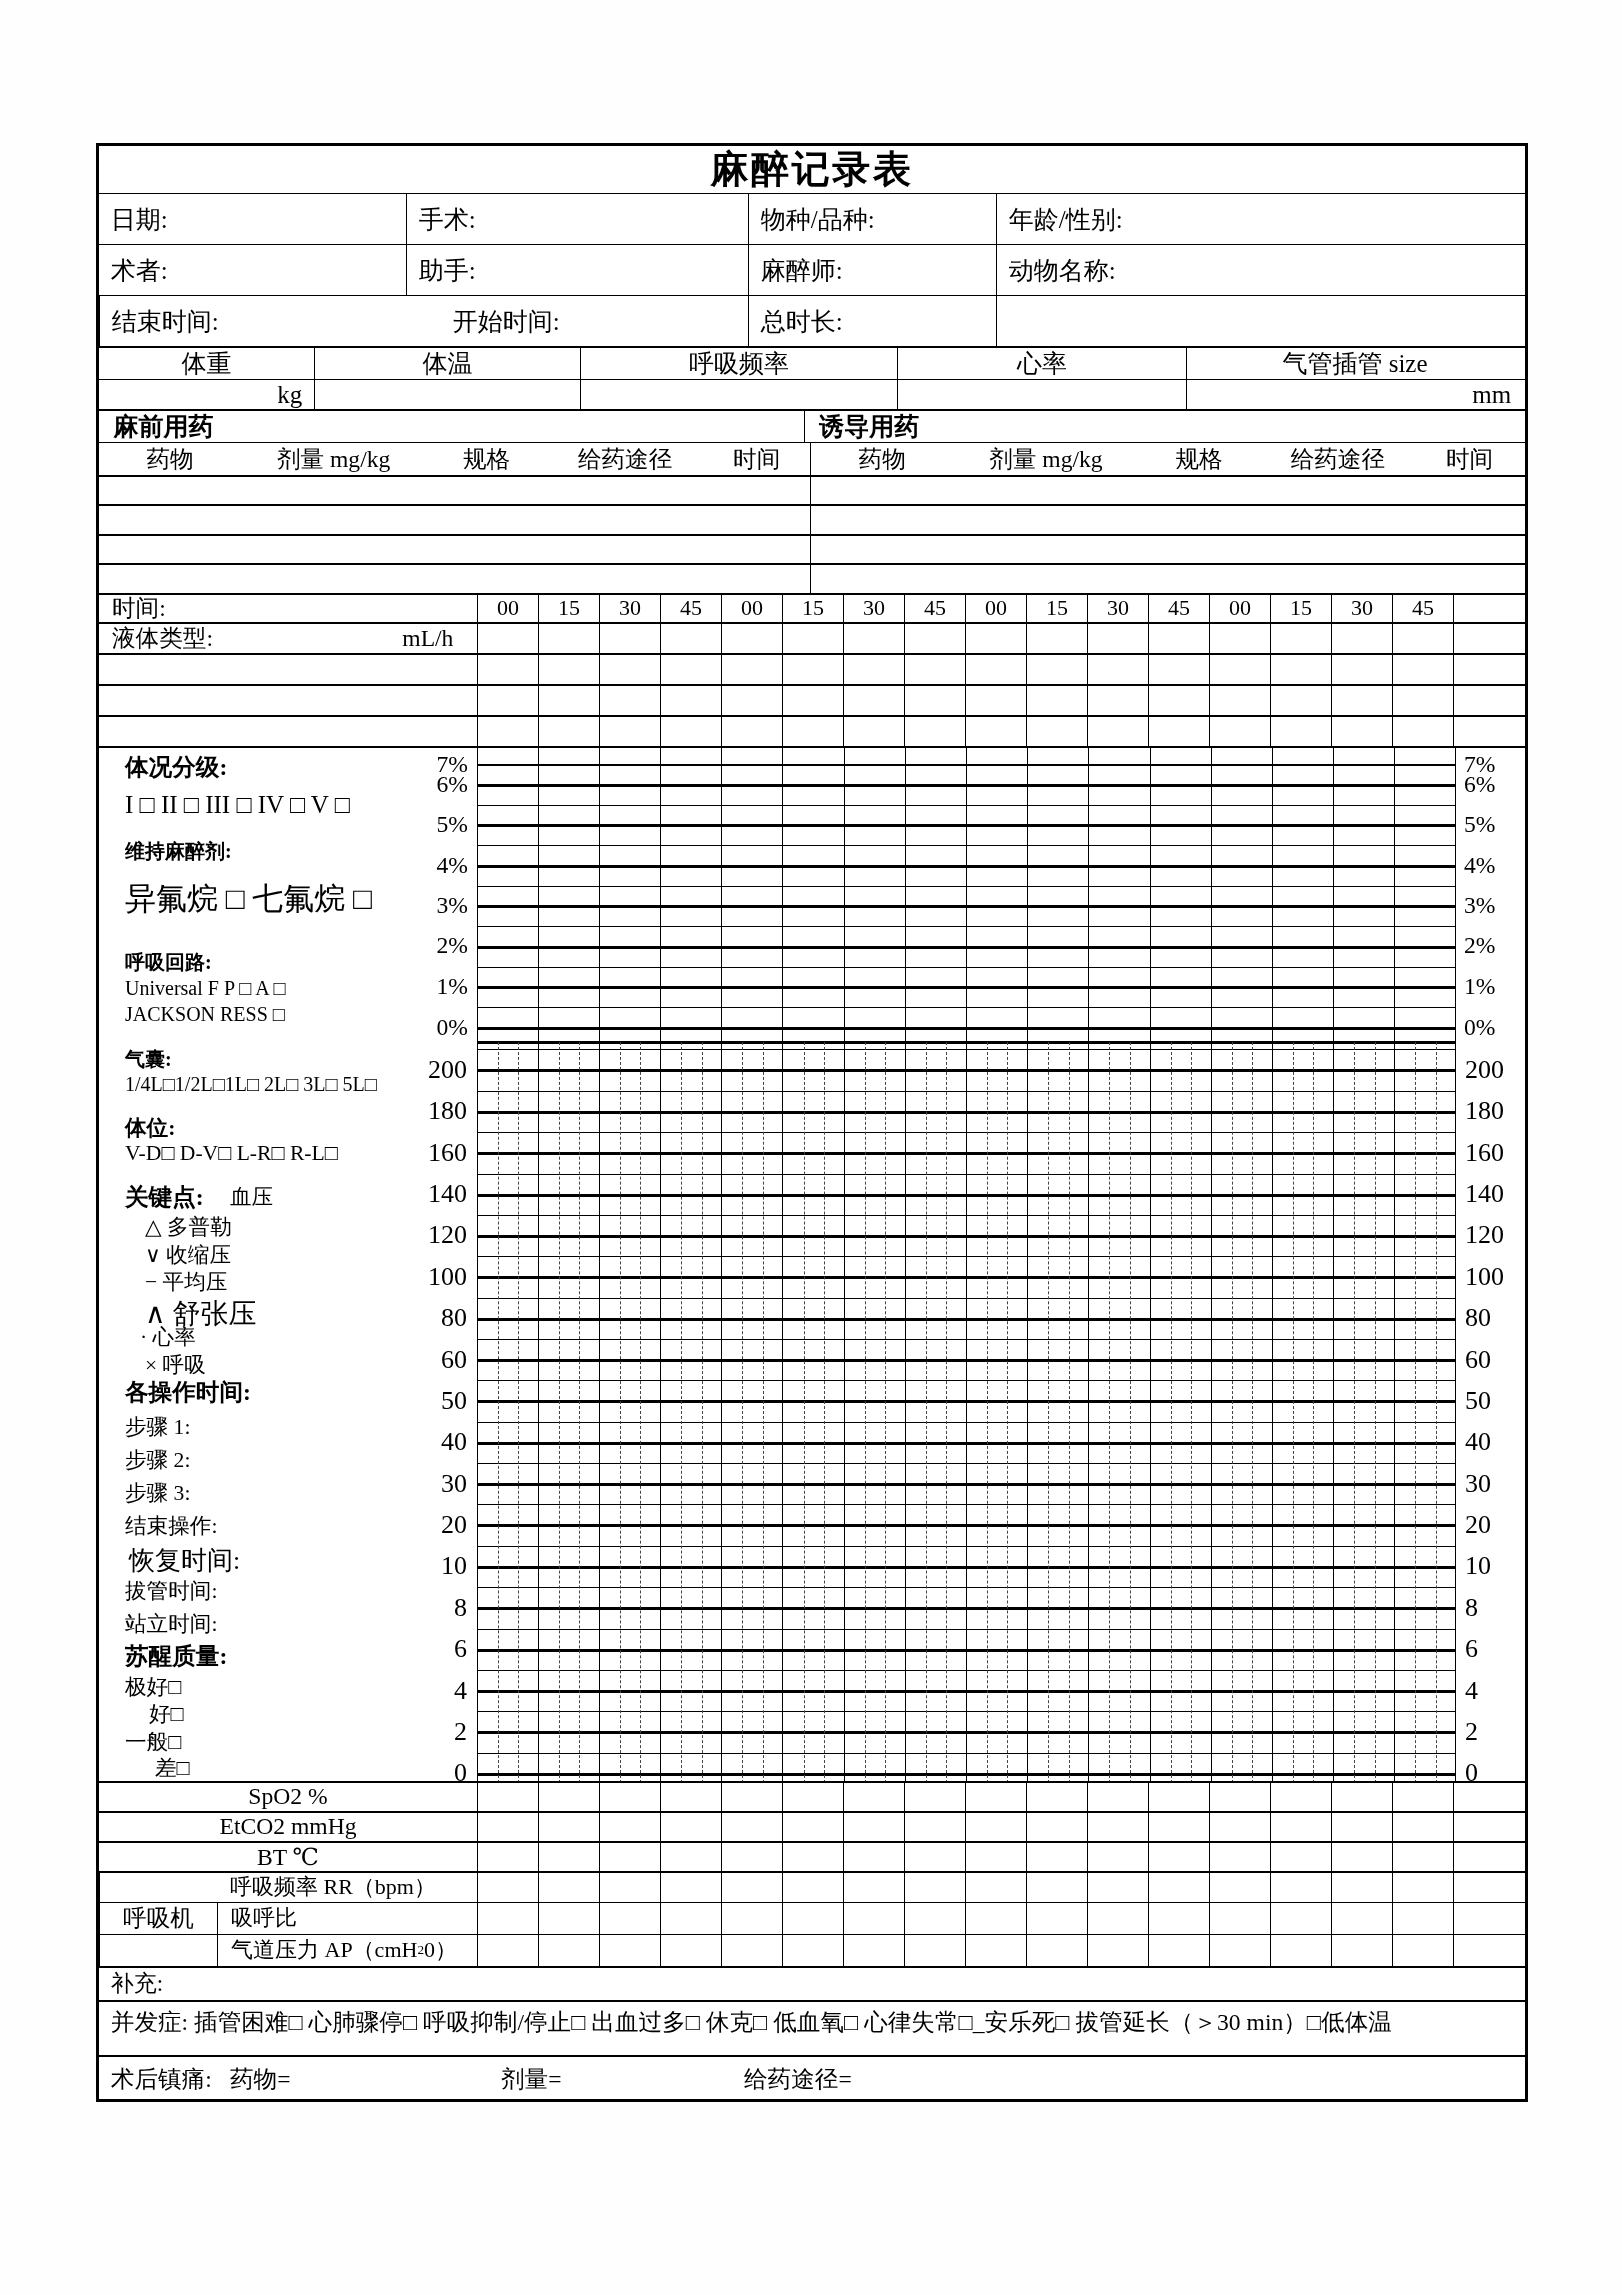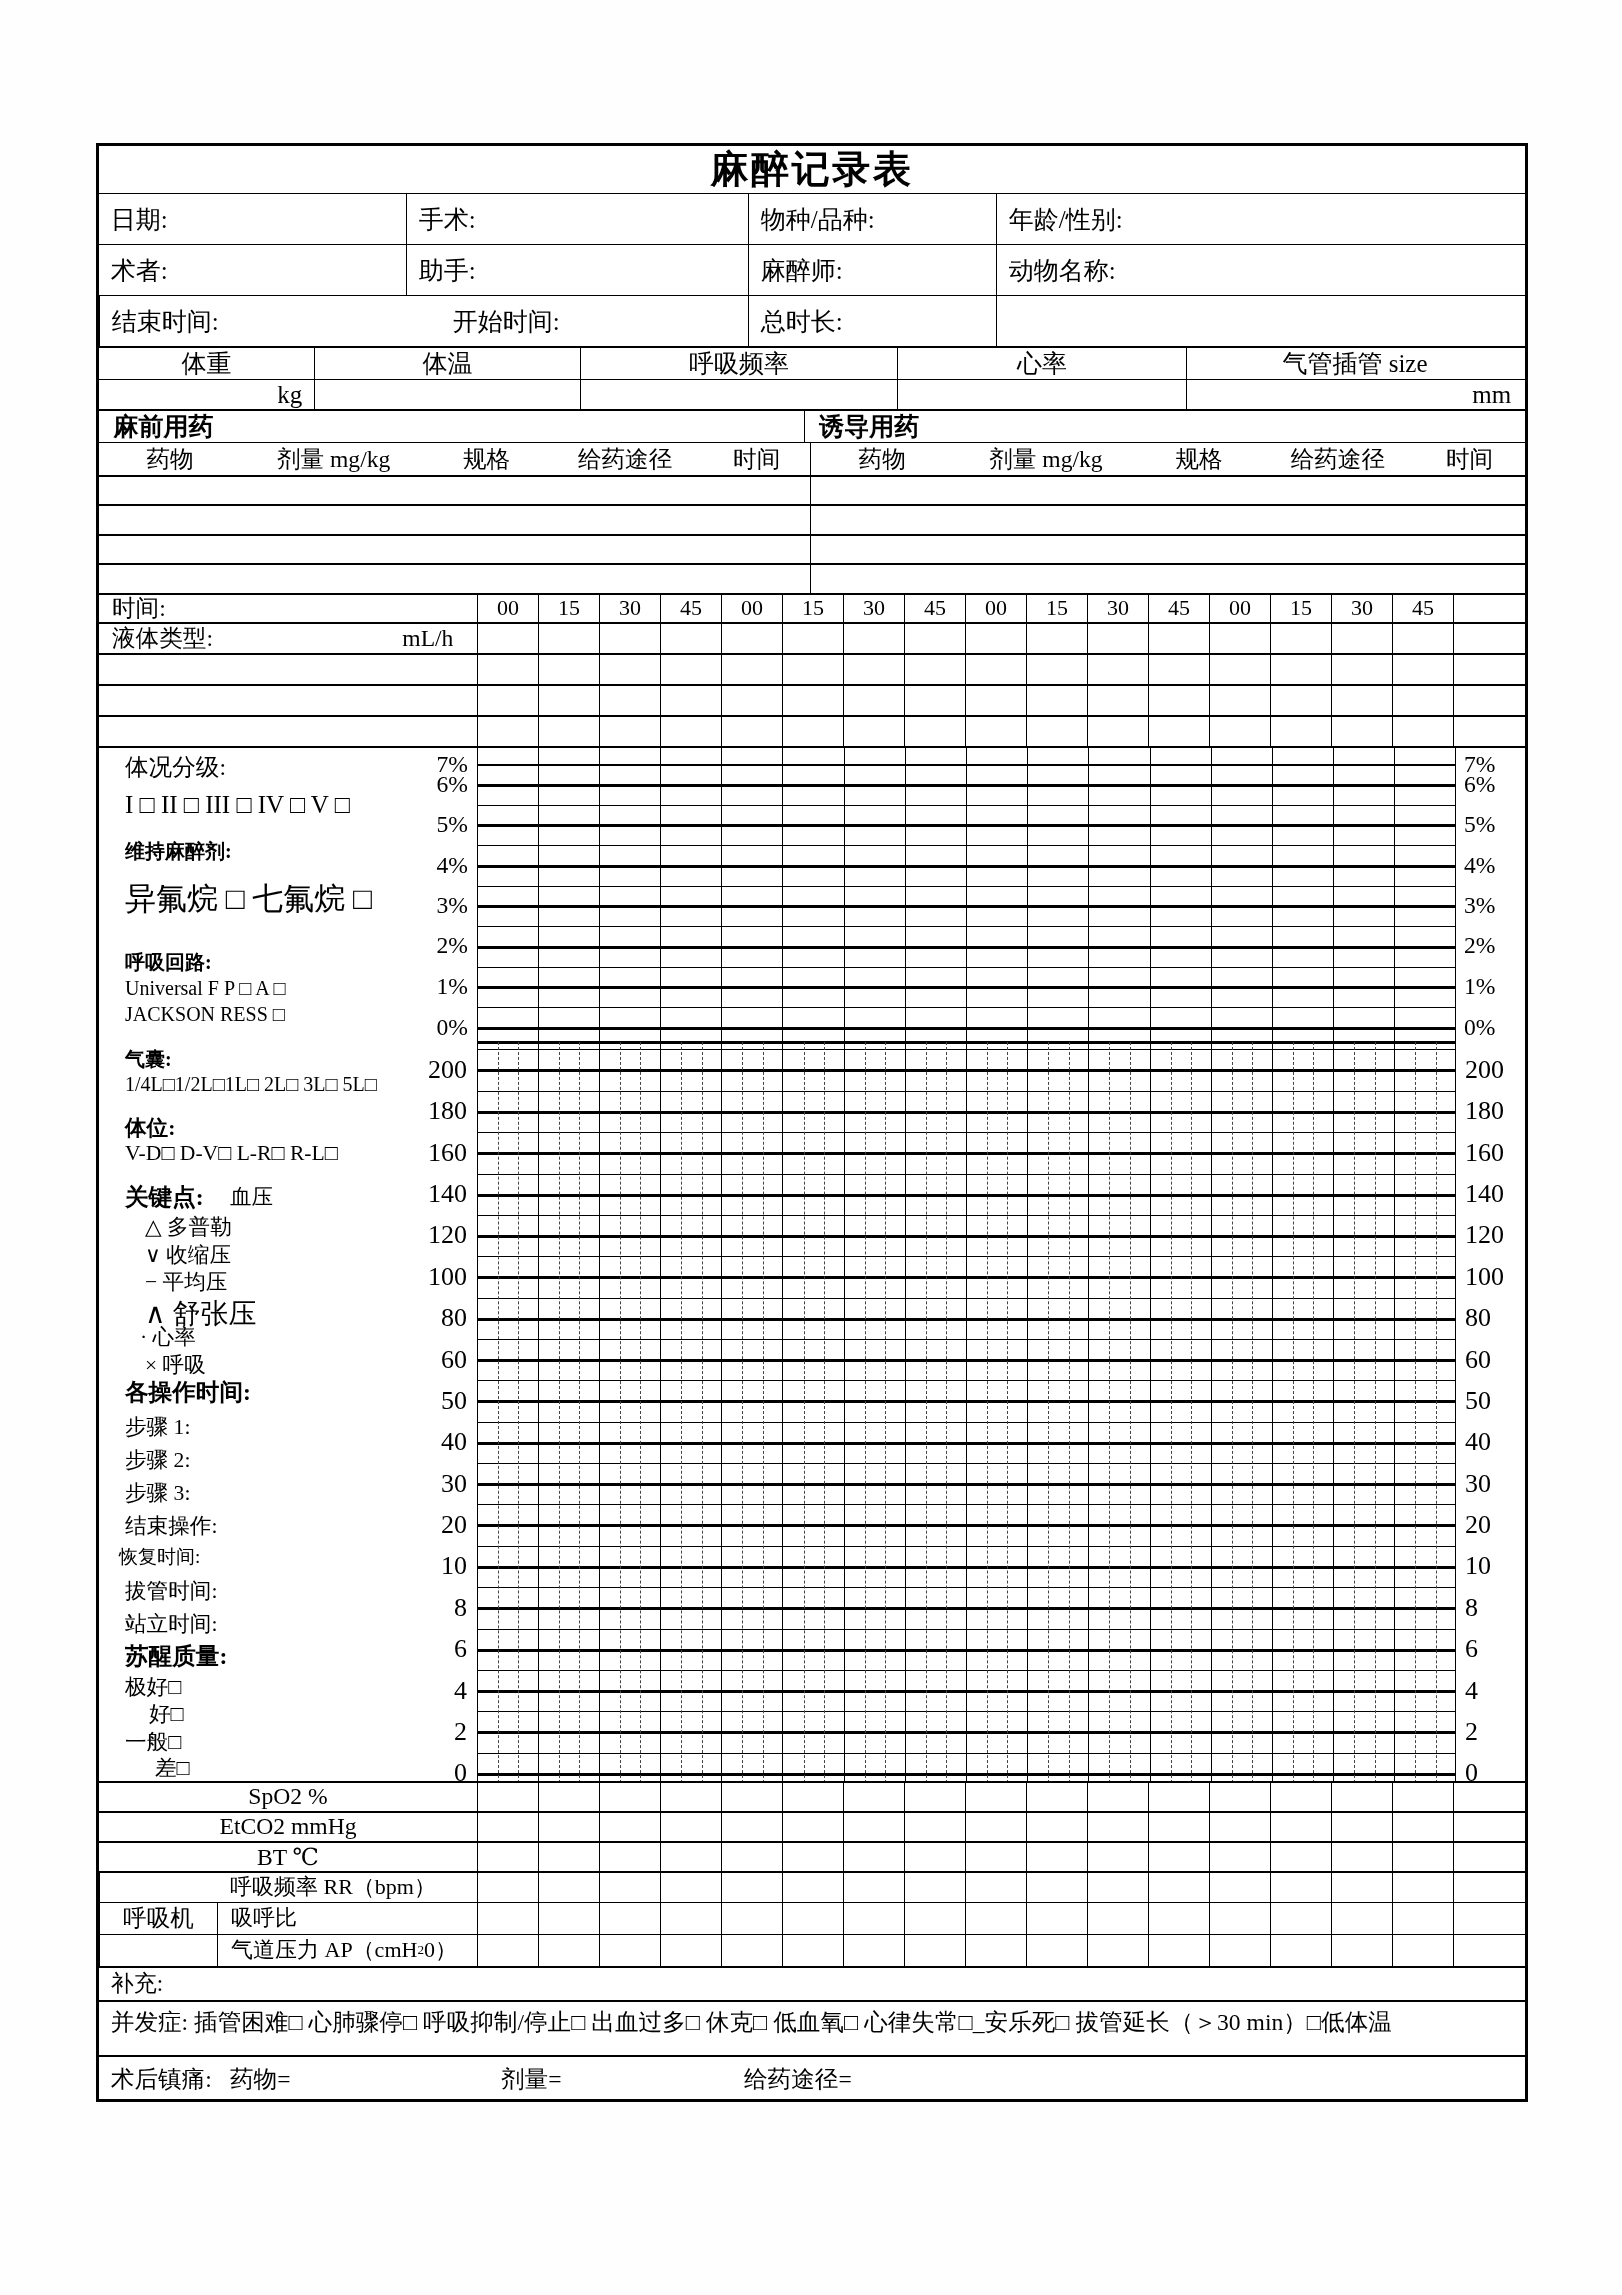--- a/index.html
+++ b/index.html
@@ -362,21 +362,21 @@
         <div class="axlab" style="left: 0px; width: 368px; text-align: right; top: 847px; font-size: 26px;">8</div>
         <div class="axlab" style="left: 1366px; top: 847px; font-size: 26px;">8</div>
         <div class="axlab" style="left: 0px; width: 368px; text-align: right; top: 888px; font-size: 26px;">6</div>
         <div class="axlab" style="left: 1366px; top: 888px; font-size: 26px;">6</div>
         <div class="axlab" style="left: 0px; width: 368px; text-align: right; top: 930px; font-size: 26px;">4</div>
         <div class="axlab" style="left: 1366px; top: 930px; font-size: 26px;">4</div>
         <div class="axlab" style="left: 0px; width: 368px; text-align: right; top: 971px; font-size: 26px;">2</div>
         <div class="axlab" style="left: 1366px; top: 971px; font-size: 26px;">2</div>
         <div class="axlab" style="left: 0px; width: 368px; text-align: right; top: 1012px; font-size: 26px;">0</div>
         <div class="axlab" style="left: 1366px; top: 1012px; font-size: 26px;">0</div>
-        <div class="side-item" style="left: 26px; top: 6.5px; font-size: 23.6px; font-weight: normal;">体况分级:</div>
+        <div class="side-item" style="left: 26px; top: 6.5px; font-size: 23.6px; font-weight: bold;">体况分级:</div>
         <div class="side-item" style="left: 26px; top: 43px; font-size: 25px; font-weight: normal;">I □   II □   III □   IV □   V □</div>
         <div class="side-item" style="left: 26px; top: 92px; font-size: 20px; font-weight: bold;">维持麻醉剂:</div>
         <div class="side-item" style="left: 26px; top: 133px; font-size: 31px; font-weight: normal;">异氟烷  □      七氟烷  □</div>
         <div class="side-item" style="left: 26px; top: 203px; font-size: 20px; font-weight: bold;">呼吸回路:</div>
         <div class="side-item" style="left: 26px; top: 229px; font-size: 20px; font-weight: normal;">Universal F        P □    A □</div>
         <div class="side-item" style="left: 26px; top: 255px; font-size: 20px; font-weight: normal;">JACKSON RESS          □</div>
         <div class="side-item" style="left: 26px; top: 300px; font-size: 20px; font-weight: bold;">气囊:</div>
         <div class="side-item" style="left: 26px; top: 325px; font-size: 20px; font-weight: normal;">1/4L□1/2L□1L□  2L□  3L□  5L□</div>
         <div class="side-item" style="left: 26px; top: 368px; font-size: 21.6px; font-weight: bold;">体位:</div>
         <div class="side-item" style="left: 26px; top: 393px; font-size: 21.6px; font-weight: normal;">V-D□      D-V□      L-R□   R-L□</div>
@@ -386,21 +386,21 @@
         <div class="side-item" style="left: 46px; top: 495px; font-size: 21.6px; font-weight: normal;">∨      收缩压</div>
         <div class="side-item" style="left: 46px; top: 522px; font-size: 21.6px; font-weight: normal;">−      平均压</div>
         <div class="side-item" style="left: 46px; top: 550px; font-size: 28px; font-weight: normal;">∧      舒张压</div>
         <div class="side-item" style="left: 41px; top: 577px; font-size: 21.6px; font-weight: normal;">·     心率</div>
         <div class="side-item" style="left: 46px; top: 605px; font-size: 21.6px; font-weight: normal;">×      呼吸</div>
         <div class="side-item" style="left: 26px; top: 631px; font-size: 23.6px; font-weight: bold;">各操作时间:</div>
         <div class="side-item" style="left: 26px; top: 667px; font-size: 21.6px; font-weight: normal;">步骤 1:</div>
         <div class="side-item" style="left: 26px; top: 700px; font-size: 21.6px; font-weight: normal;">步骤 2:</div>
         <div class="side-item" style="left: 26px; top: 733px; font-size: 21.6px; font-weight: normal;">步骤 3:</div>
         <div class="side-item" style="left: 26px; top: 766px; font-size: 21.6px; font-weight: normal;">结束操作:</div>
-        <div class="side-item" style="left: 20px; top: 798px; font-size: 19px; font-weight: normal;">恢复时间:</div>
+        <div class="side-item" style="left: 30px; top: 798px; font-size: 26px; font-weight: normal;">恢复时间:</div>
         <div class="side-item" style="left: 26px; top: 831px; font-size: 21.6px; font-weight: normal;">拔管时间:</div>
         <div class="side-item" style="left: 26px; top: 864px; font-size: 21.6px; font-weight: normal;">站立时间:</div>
         <div class="side-item" style="left: 26px; top: 895px; font-size: 23.6px; font-weight: bold;">苏醒质量:</div>
         <div class="side-item" style="left: 26px; top: 927px; font-size: 21.6px; font-weight: normal;">极好□</div>
         <div class="side-item" style="left: 50px; top: 954px; font-size: 21.6px; font-weight: normal;">好□</div>
         <div class="side-item" style="left: 26px; top: 982px; font-size: 21.6px; font-weight: normal;">一般□</div>
         <div class="side-item" style="left: 56px; top: 1008px; font-size: 21.6px; font-weight: normal;">差□</div>
       </div>
 
     <div class="row bt4 fillrow" style="height:30px">

